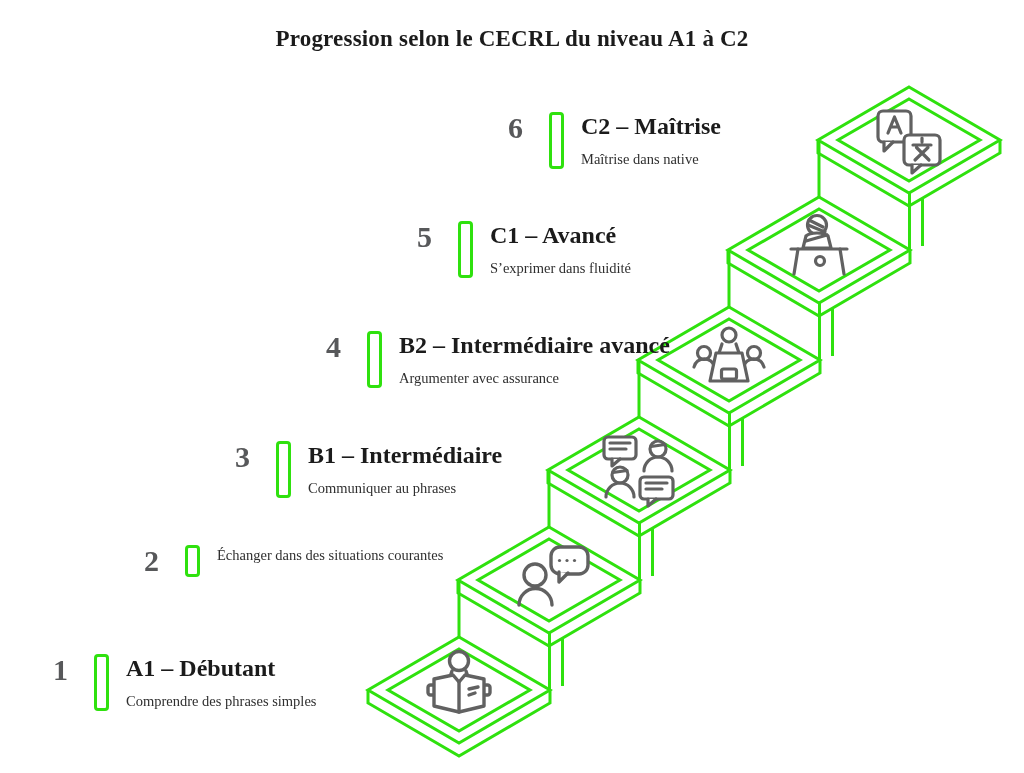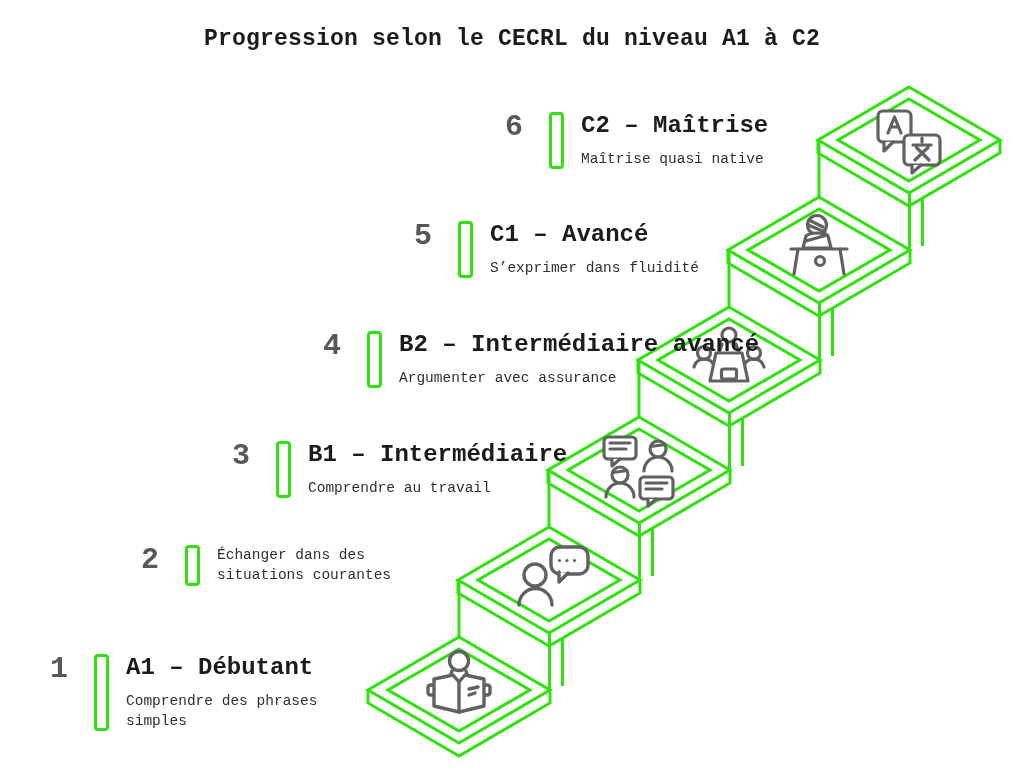--- a/index.html
+++ b/index.html
@@ -1,18 +1,18 @@
 <!DOCTYPE html>
 <html><head>
 <meta charset="utf-8">
 <style>
   html,body{margin:0;padding:0;background:#ffffff;}
   #canvas{
     position:relative;width:1024px;height:773px;overflow:hidden;
-    font-family:Liberation Mono, monospace;background:#ffffff;
+    font-family:Liberation Serif, serif;background:#ffffff;
   }
   #main-title{
     position:absolute;left:0;top:26px;width:1024px;margin:0;
     text-align:center;font-size:23px;font-weight:700;color:#1b1b1b;
     letter-spacing:.2px;
   }
   #staircase{position:absolute;left:0;top:0;}
   .level-entry{
     position:absolute;display:flex;align-items:stretch;
   }
@@ -178,21 +178,21 @@
     <div class="level-texts">
       <div class="level-desc">Échanger dans des situations courantes</div>
     </div>
   </div>
 
   <div class="level-entry" style="left:218px;top:441px;">
     <div class="level-num">3</div>
     <div class="level-bar"></div>
     <div class="level-texts">
       <div class="level-title">B1 – Intermédiaire</div>
-      <div class="level-desc">Comprendre au travail</div>
+      <div class="level-desc">Communiquer au phrases</div>
     </div>
   </div>
 
   <div class="level-entry" style="left:309px;top:331px;">
     <div class="level-num">4</div>
     <div class="level-bar"></div>
     <div class="level-texts">
       <div class="level-title">B2 – Intermédiaire avancé</div>
       <div class="level-desc">Argumenter avec assurance</div>
     </div>
@@ -205,17 +205,17 @@
       <div class="level-title">C1 – Avancé</div>
       <div class="level-desc">S’exprimer dans fluidité</div>
     </div>
   </div>
 
   <div class="level-entry" style="left:491px;top:112px;">
     <div class="level-num">6</div>
     <div class="level-bar"></div>
     <div class="level-texts">
       <div class="level-title">C2 – Maîtrise</div>
-      <div class="level-desc">Maîtrise quasi native</div>
+      <div class="level-desc">Maîtrise dans native</div>
     </div>
   </div>
 
 </div>
 
 </body></html>

